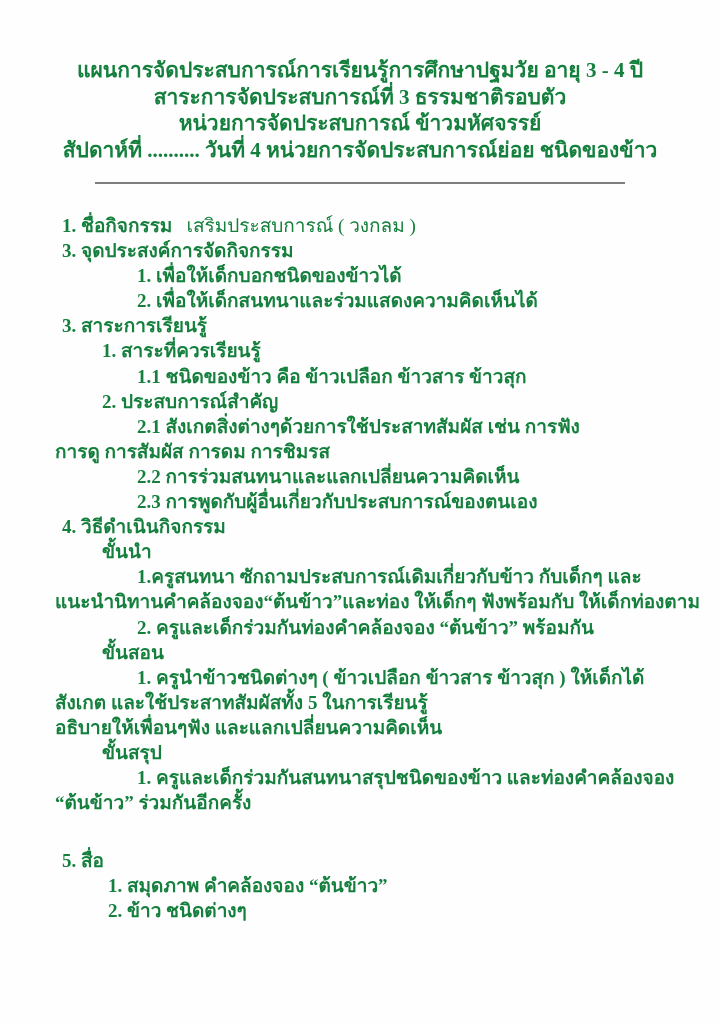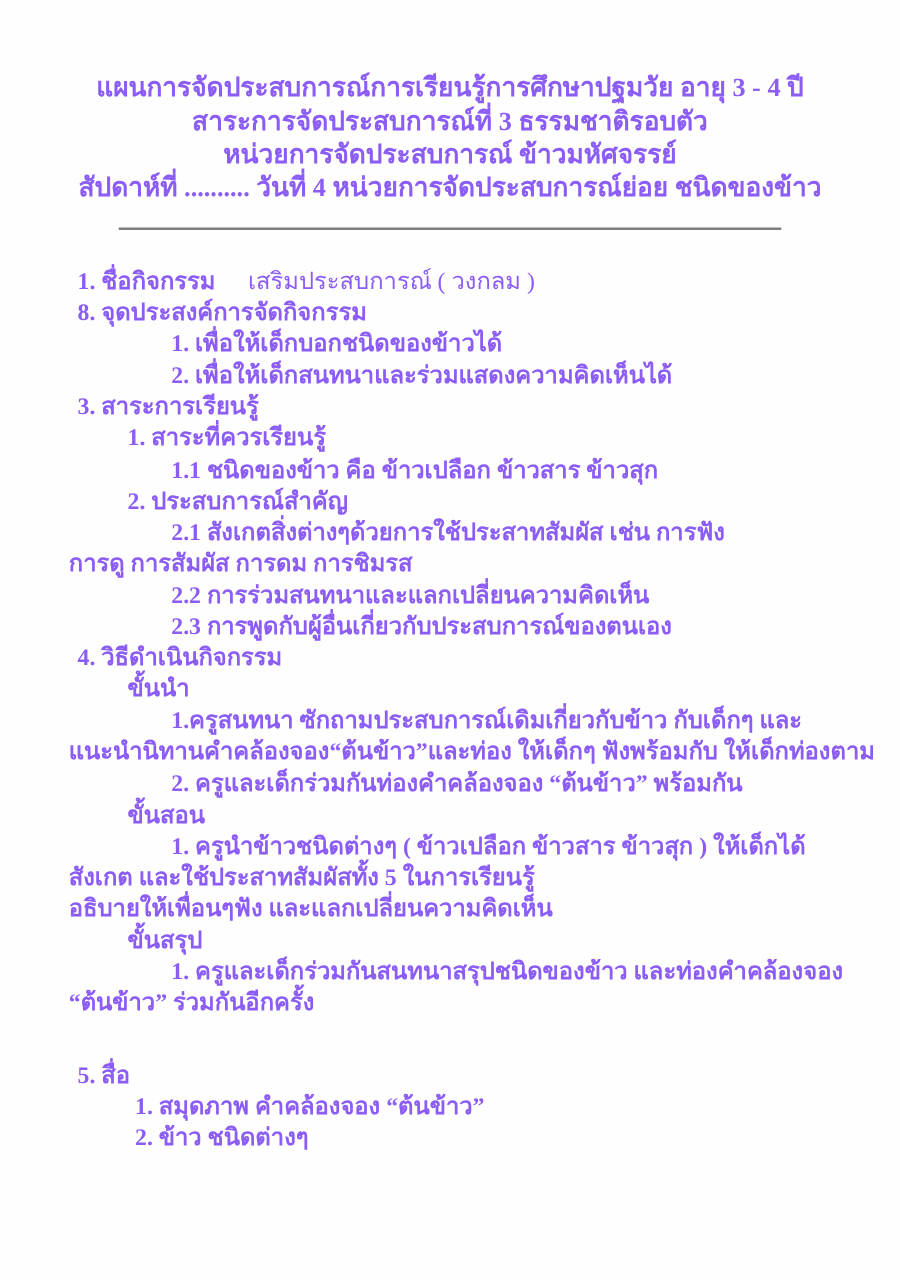--- a/index.html
+++ b/index.html
@@ -7,21 +7,21 @@
     padding: 0;
     background: #ffffff;
   }
   .page {
     position: relative;
     width: 720px;
     height: 1024px;
     background: #fefefe;
     overflow: hidden;
     font-family: "Liberation Serif", "DejaVu Serif", serif;
-    color: #8b5cf6;
+    color: #15803d;
   }
   .doc-header {
     position: absolute;
     top: 57px;
     left: 0;
     width: 720px;
     text-align: center;
     font-weight: bold;
     font-size: 21px;
     line-height: 26.5px;
@@ -47,21 +47,21 @@
     white-space: nowrap;
     font-weight: bold;
   }
   .item  { padding-left: 7px;  font-weight: bold; }   
   .stage { padding-left: 47px; font-weight: bold; }   
   .sub   { padding-left: 82px; }                      
   .sub-media { padding-left: 53px; }                  
   .cont  { padding-left: 0; }                         
   .item .value {
     font-weight: normal;
-    margin-left: 26px;
+    margin-left: 14px;
   }
   .section-gap { height: 33px; }
 </style>
 </head>
 <body>
 
 <div class="page">
 
   <div class="doc-header">
     <div>แผนการจัดประสบการณ์การเรียนรู้การศึกษาปฐมวัย อายุ 3 - 4 ปี</div>
@@ -71,21 +71,21 @@
   </div>
 
   <div class="header-rule"></div>
 
   <div class="doc-body">
 
     <div class="line item">
       <span class="label">1. ชื่อกิจกรรม</span><span class="value">เสริมประสบการณ์ ( วงกลม )</span>
     </div>
 
-    <div class="line item">8. จุดประสงค์การจัดกิจกรรม</div>
+    <div class="line item">3. จุดประสงค์การจัดกิจกรรม</div>
     <div class="line sub">1. เพื่อให้เด็กบอกชนิดของข้าวได้</div>
     <div class="line sub">2. เพื่อให้เด็กสนทนาและร่วมแสดงความคิดเห็นได้</div>
 
     <div class="line item">3. สาระการเรียนรู้</div>
     <div class="line stage">1. สาระที่ควรเรียนรู้</div>
     <div class="line sub">1.1  ชนิดของข้าว คือ ข้าวเปลือก ข้าวสาร ข้าวสุก</div>
     <div class="line stage">2. ประสบการณ์สำคัญ</div>
     <div class="line sub">2.1 สังเกตสิ่งต่างๆด้วยการใช้ประสาทสัมผัส เช่น การฟัง</div>
     <div class="line cont">การดู การสัมผัส การดม   การชิมรส</div>
     <div class="line sub">2.2 การร่วมสนทนาและแลกเปลี่ยนความคิดเห็น</div>

